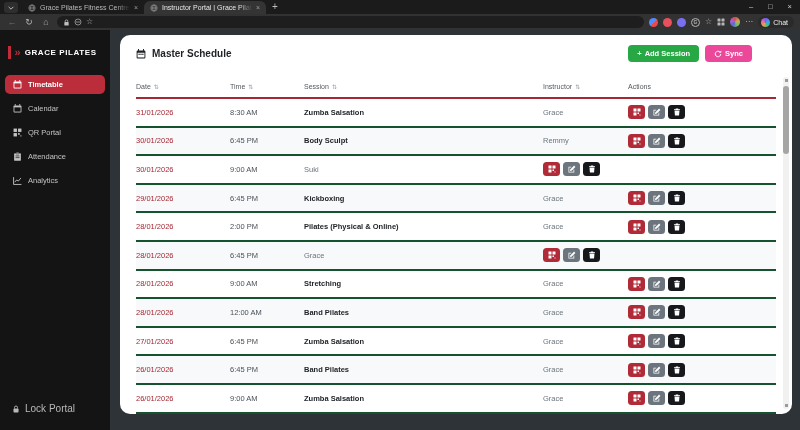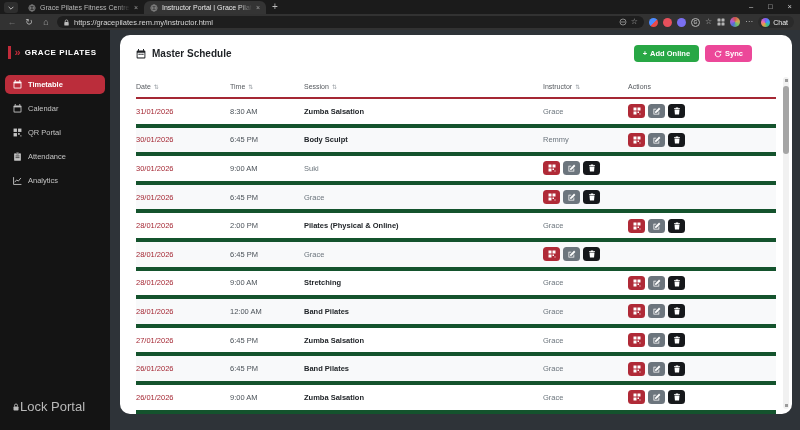--- a/index.html
+++ b/index.html
@@ -43,43 +43,43 @@
   .sidebar { width:110px; background:#141414; position:relative; flex:0 0 auto; }
   .brand { display:flex; align-items:center; gap:4px; padding:16px 8px 10px 8px; }
   .brand-bar { width:2.5px; height:13px; background:#c12b3a; }
   .brand-chev { color:#c12b3a; font-weight:bold; font-size:11px; line-height:1; }
   .brand-name { color:#fff; font-weight:bold; font-size:8px; letter-spacing:.6px; white-space:nowrap;text-align:right; }
   .nav { margin-top:6px; }
   .nav-item { display:flex; align-items:center; gap:6px; margin:5px 5px; padding:5px 8px;
     border-radius:5px; font-size:7.5px; color:#c3c3c3; }
   .nav-item svg { width:9px; height:9px; flex:0 0 auto; }
   .nav-item.active { background:#bb2d3b; color:#fff; font-weight:bold; }
-  .lockrow { position:absolute; left:12px; bottom:16px; display:flex; align-items:center; 
-    color:#b9b9b9; font-size:13px; }
+  .lockrow { position:absolute; left:12px; bottom:16px; display:flex; align-items:center; gap:5px;
+    color:#b9b9b9; font-size:10px; }
   .lockrow svg { width:8px; height:8px; }
 
   .content { flex:1; background:#2e3338; padding:5px 8px 16px 10px; }
   .card { background:#fff; border-radius:10px; height:100%; position:relative; overflow:hidden; }
   .card-header { display:flex; justify-content:space-between; align-items:center; padding:10px 14px 6px 16px; }
   .page-title { display:flex; align-items:center; gap:6px; font-size:10px; font-weight:bold; color:#1e2125; }
   .page-title svg { width:10px; height:10px; }
   .hdr-buttons { display:flex; gap:6px; margin-right:26px; }
   .btn { display:flex; align-items:center; gap:3px; border:none; border-radius:4px; color:#fff;
     font-size:7.5px; font-weight:bold; padding:4px 9px; font-family:inherit; }
   .btn svg { width:8px; height:8px; }
   .btn-add { background:#28a745; }
   .btn-sync { background:#ec4899; }
 
   .tablewrap { position:absolute; top:40px; left:0; right:0; bottom:0; padding:0 16px; }
   .thead { display:grid; grid-template-columns:94px 74px 239px 85px 1fr; height:24px; align-items:center;
     font-size:7px; color:#55595e; border-bottom:2px solid #a52834; }
   .th { display:flex; align-items:center; gap:3px; }
   .sort { font-size:6px; color:#9aa0a6; }
   .trow { display:grid; grid-template-columns:94px 74px 239px 85px 1fr; height:28.6px; align-items:center;
-    font-size:7.5px; border-bottom:4px solid #14532d; }
+    font-size:7.5px; border-bottom:2px solid #14532d; }
   .trow.striped { background:#f8f9fa; }
   .c-date { color:#a52834; }
   .c-time { color:#495057; }
   .c-session { font-weight:bold; color:#212529; }
   .c-instructor { color:#6c757d; }
   .c-actions { display:flex; gap:3px; }
   .act { width:17px; height:14px; border-radius:3.5px; border:none; display:flex; align-items:center;
     justify-content:center; padding:0; }
   .act svg { width:8px; height:8px; }
   .act-qr { background:#b02a37; }
@@ -129,21 +129,20 @@
 
 <div class="toolbar">
   <span class="navg dim">←</span>
   <span class="navg">↻</span>
   <span class="navg">⌂</span>
   <div class="addr">
     <svg width="7" height="7" viewBox="0 0 16 16" fill="#bdbdbd">
         <rect x="3" y="7" width="10" height="8" rx="1.5"></rect>
         <path d="M5 7V5a3 3 0 0 1 6 0v2" stroke="#bdbdbd" stroke-width="1.8" fill="none"></path>
       </svg>
-    <span class="url">https://gracepilates.rem.my/instructor.html</span>
     <svg width="8" height="8" viewBox="0 0 16 16" fill="none" stroke="#b5b5b5" stroke-width="1.4">
         <circle cx="8" cy="8" r="6"></circle>
         <path d="M4 8h8"></path>
       </svg>
     <span class="gray-glyph">☆</span>
   </div>
   <div class="exts">
     <span class="dot" style="background:linear-gradient(135deg,#4e8cff 55%,#e84b4b 55%)"></span>
     <span class="dot" style="background:#e8505b"></span>
     <span class="dot" style="background:#7a6ff0"></span>
@@ -233,21 +232,21 @@
               <rect x="2.5" y="6" width="11" height="7.5" fill="#fff"></rect>
               <rect x="4" y="7.5" width="2" height="2" fill="#1e2125"></rect>
               <rect x="7" y="7.5" width="2" height="2" fill="#1e2125"></rect>
               <rect x="10" y="7.5" width="2" height="2" fill="#1e2125"></rect>
             </svg>
           <span>Master Schedule</span>
         </div>
         <div class="hdr-buttons">
           <button class="btn btn-add">
             <span>+</span>
-            <span>Add Online</span>
+            <span>Add Session</span>
           </button>
           <button class="btn btn-sync">
             <svg viewBox="0 0 16 16" fill="none" stroke="#fff" stroke-width="2">
                 <path d="M13.5 8a5.5 5.5 0 1 1-1.6-3.9"></path>
                 <polygon points="14.5,1 14.5,5.6 9.9,5.6" fill="#fff" stroke="none"></polygon>
               </svg>
             <span>Sync</span>
           </button>
         </div>
       </div>
@@ -360,20 +359,21 @@
                     <path d="M5.7 1h4.6l.5 1.3H14V4H2V2.3h3.2z"></path>
                     <path d="M3 5.2h10l-.9 9.8H3.9z"></path>
                   </svg>
       </button>
     </span>
   </div>
 
   <div class="trow striped">
     <span class="c-date">29/01/2026</span>
     <span class="c-time">6:45 PM</span>
+    <span class="c-session">Kickboxing</span>
     <span class="c-instructor">Grace</span>
     <span class="c-actions">
       <button class="act act-qr">
         <svg viewBox="0 0 16 16" fill="#fff">
                     <rect x="1" y="1" width="6" height="6"></rect>
                     <rect x="9" y="1" width="6" height="6"></rect>
                     <rect x="1" y="9" width="6" height="6"></rect>
                     <rect x="9" y="9" width="3" height="3"></rect>
                     <rect x="13" y="13" width="2" height="2"></rect>
                   </svg>

